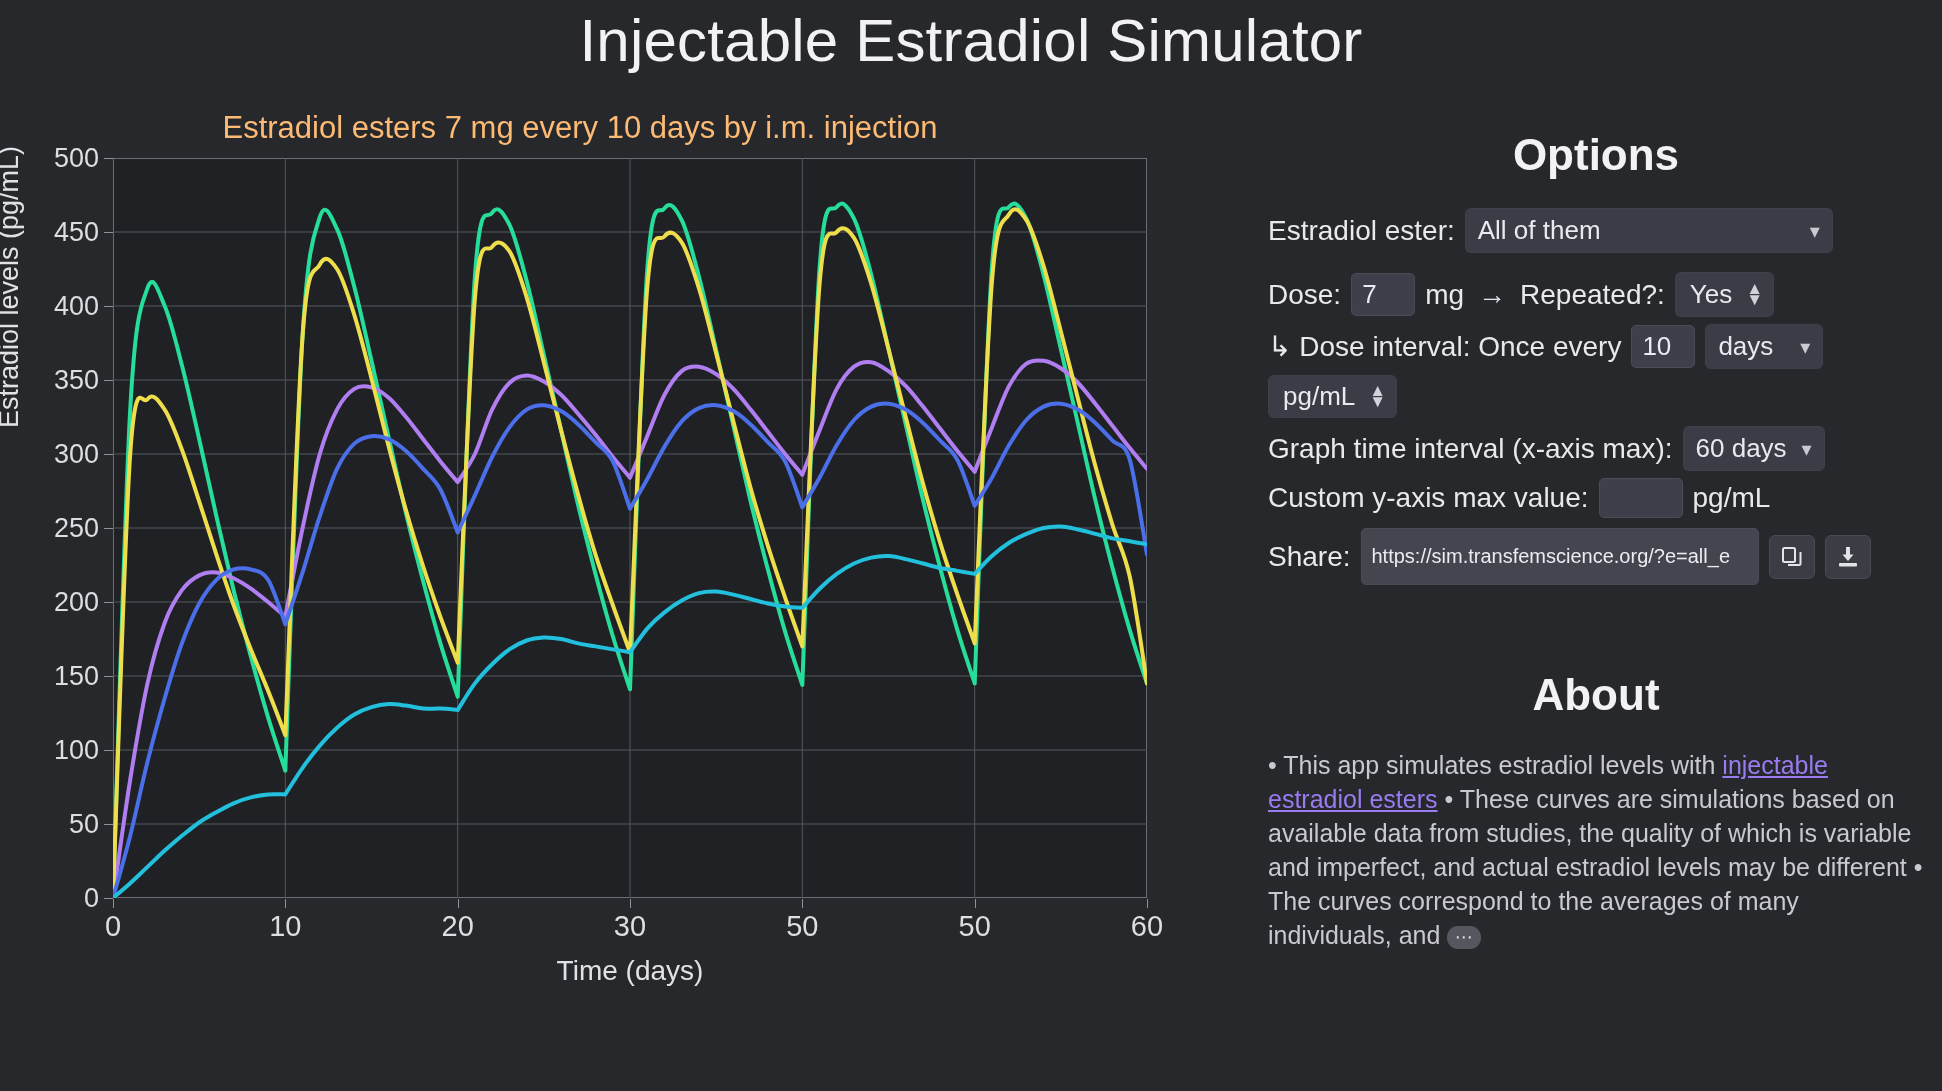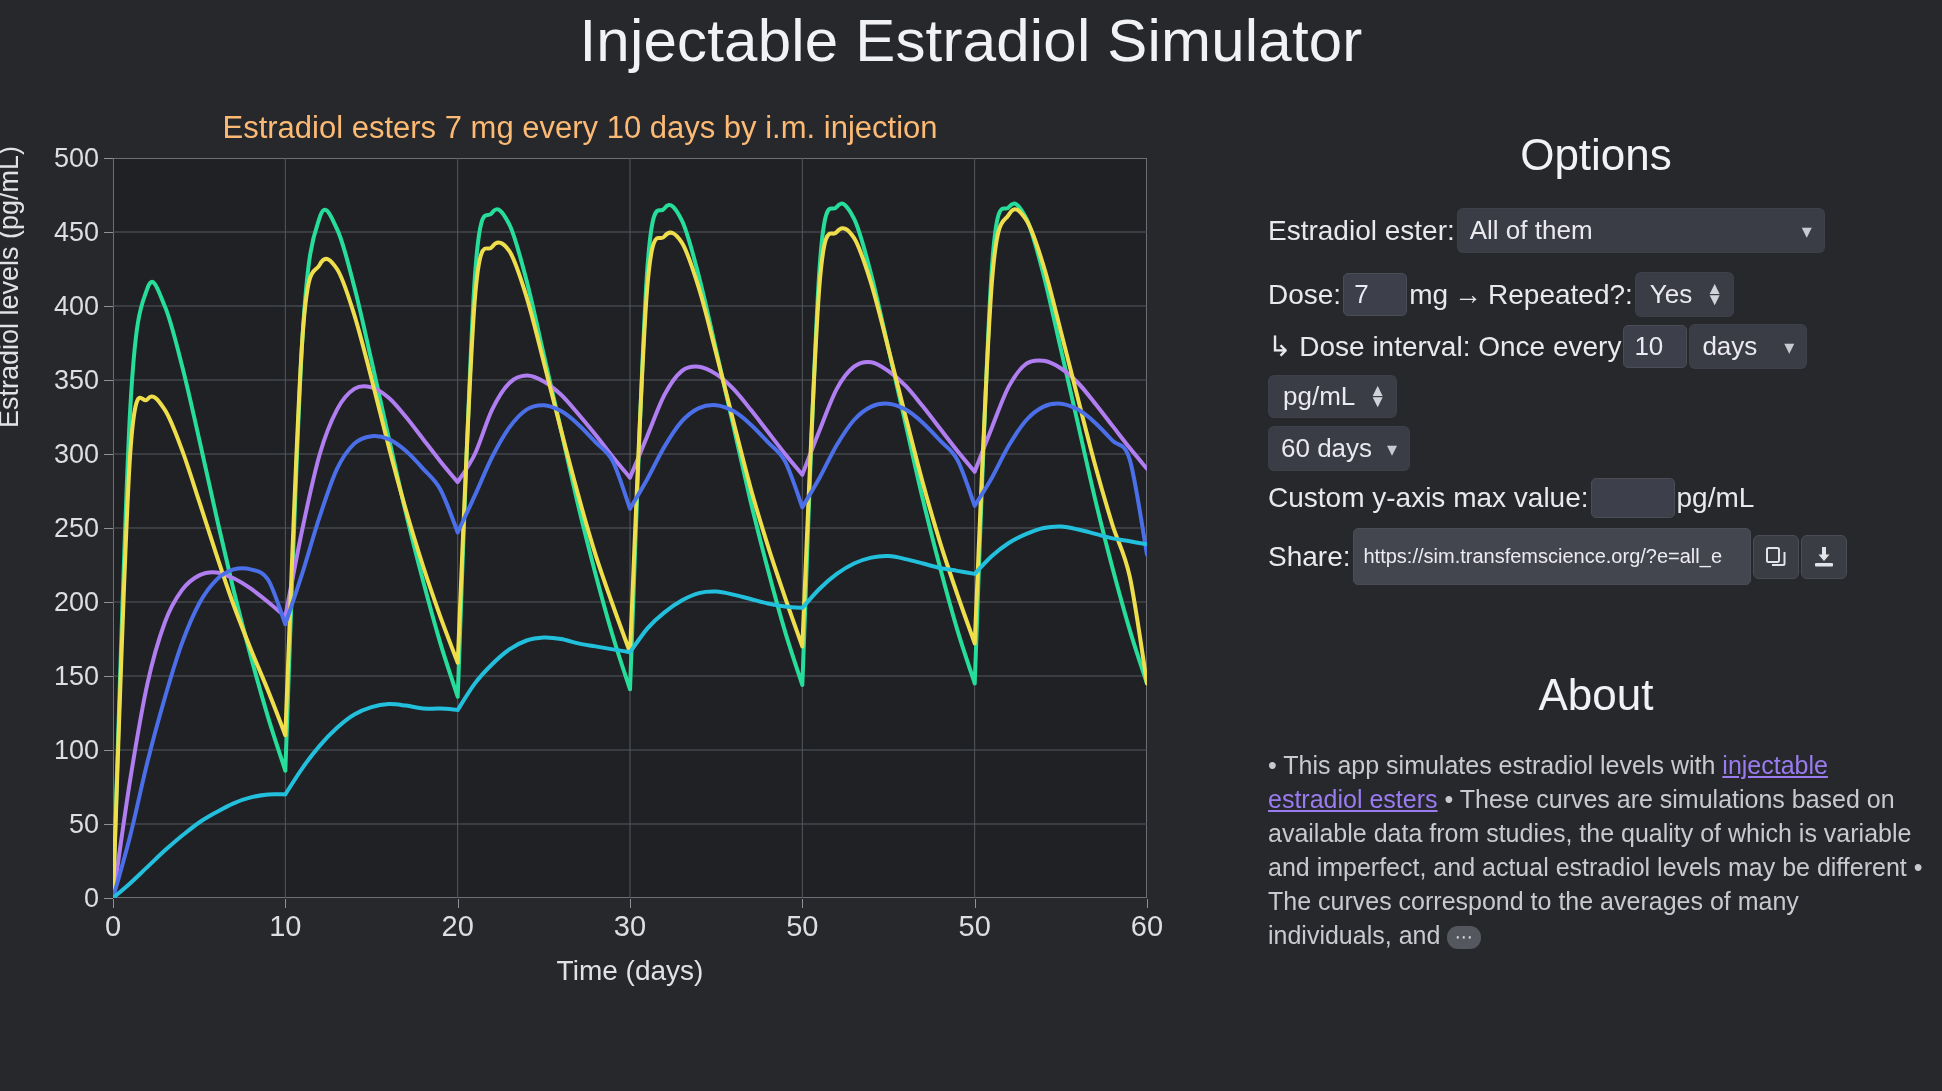--- a/index.html
+++ b/index.html
@@ -70,28 +70,28 @@
     position: absolute; left: 113px; top: 845px; width: 1034px;
     text-align: center; font-size: 28px; color: #e2e2e6;
   }
 
   
   #options-panel {
     position: absolute; left: 1250; top: 0;
     left: 1250px; width: 692px; height: 1091px;
   }
   #options-heading, #about-heading {
-    text-align: center; font-size: 44px; color: #f2f2f4; font-weight: 400;
+    text-align: center; font-size: 44px; color: #f2f2f4; font-weight: 700;
   }
   #options-heading { position: absolute; top: 130px; left: 0; width: 692px; }
   #about-heading { position: absolute; top: 670px; left: 0; width: 692px; }
 
   .opt-row {
     position: absolute; left: 18px; display: flex; align-items: center;
-    font-size: 28px; color: #e9e9ec; gap: 2px; white-space: nowrap;
+    font-size: 28px; color: #e9e9ec; gap: 10px; white-space: nowrap;
   }
   #row-ester   { top: 208px; }
   #row-dose    { top: 272px; }
   #row-interval{ top: 324px; }
   #row-units   { top: 375px; }
   #row-graph   { top: 426px; }
   #row-ymax    { top: 478px; }
   #row-share   { top: 528px; }
 
   .field {
@@ -260,20 +260,21 @@
       <span class="select" id="select-units">
         <span>pg/mL</span>
         <span class="spin">
             <span>▲</span>
             <span>▼</span>
           </span>
       </span>
     </div>
 
     <div class="opt-row" id="row-graph">
+      <span>Graph time interval (x-axis max):</span>
       <span class="select" id="select-graph-interval">
         <span>60 days</span>
         <span class="chev">▾</span>
       </span>
     </div>
 
     <div class="opt-row" id="row-ymax">
       <span>Custom y-axis max value:</span>
       <input class="field" id="input-ymax" value="" style="">
       <span>pg/mL</span>

